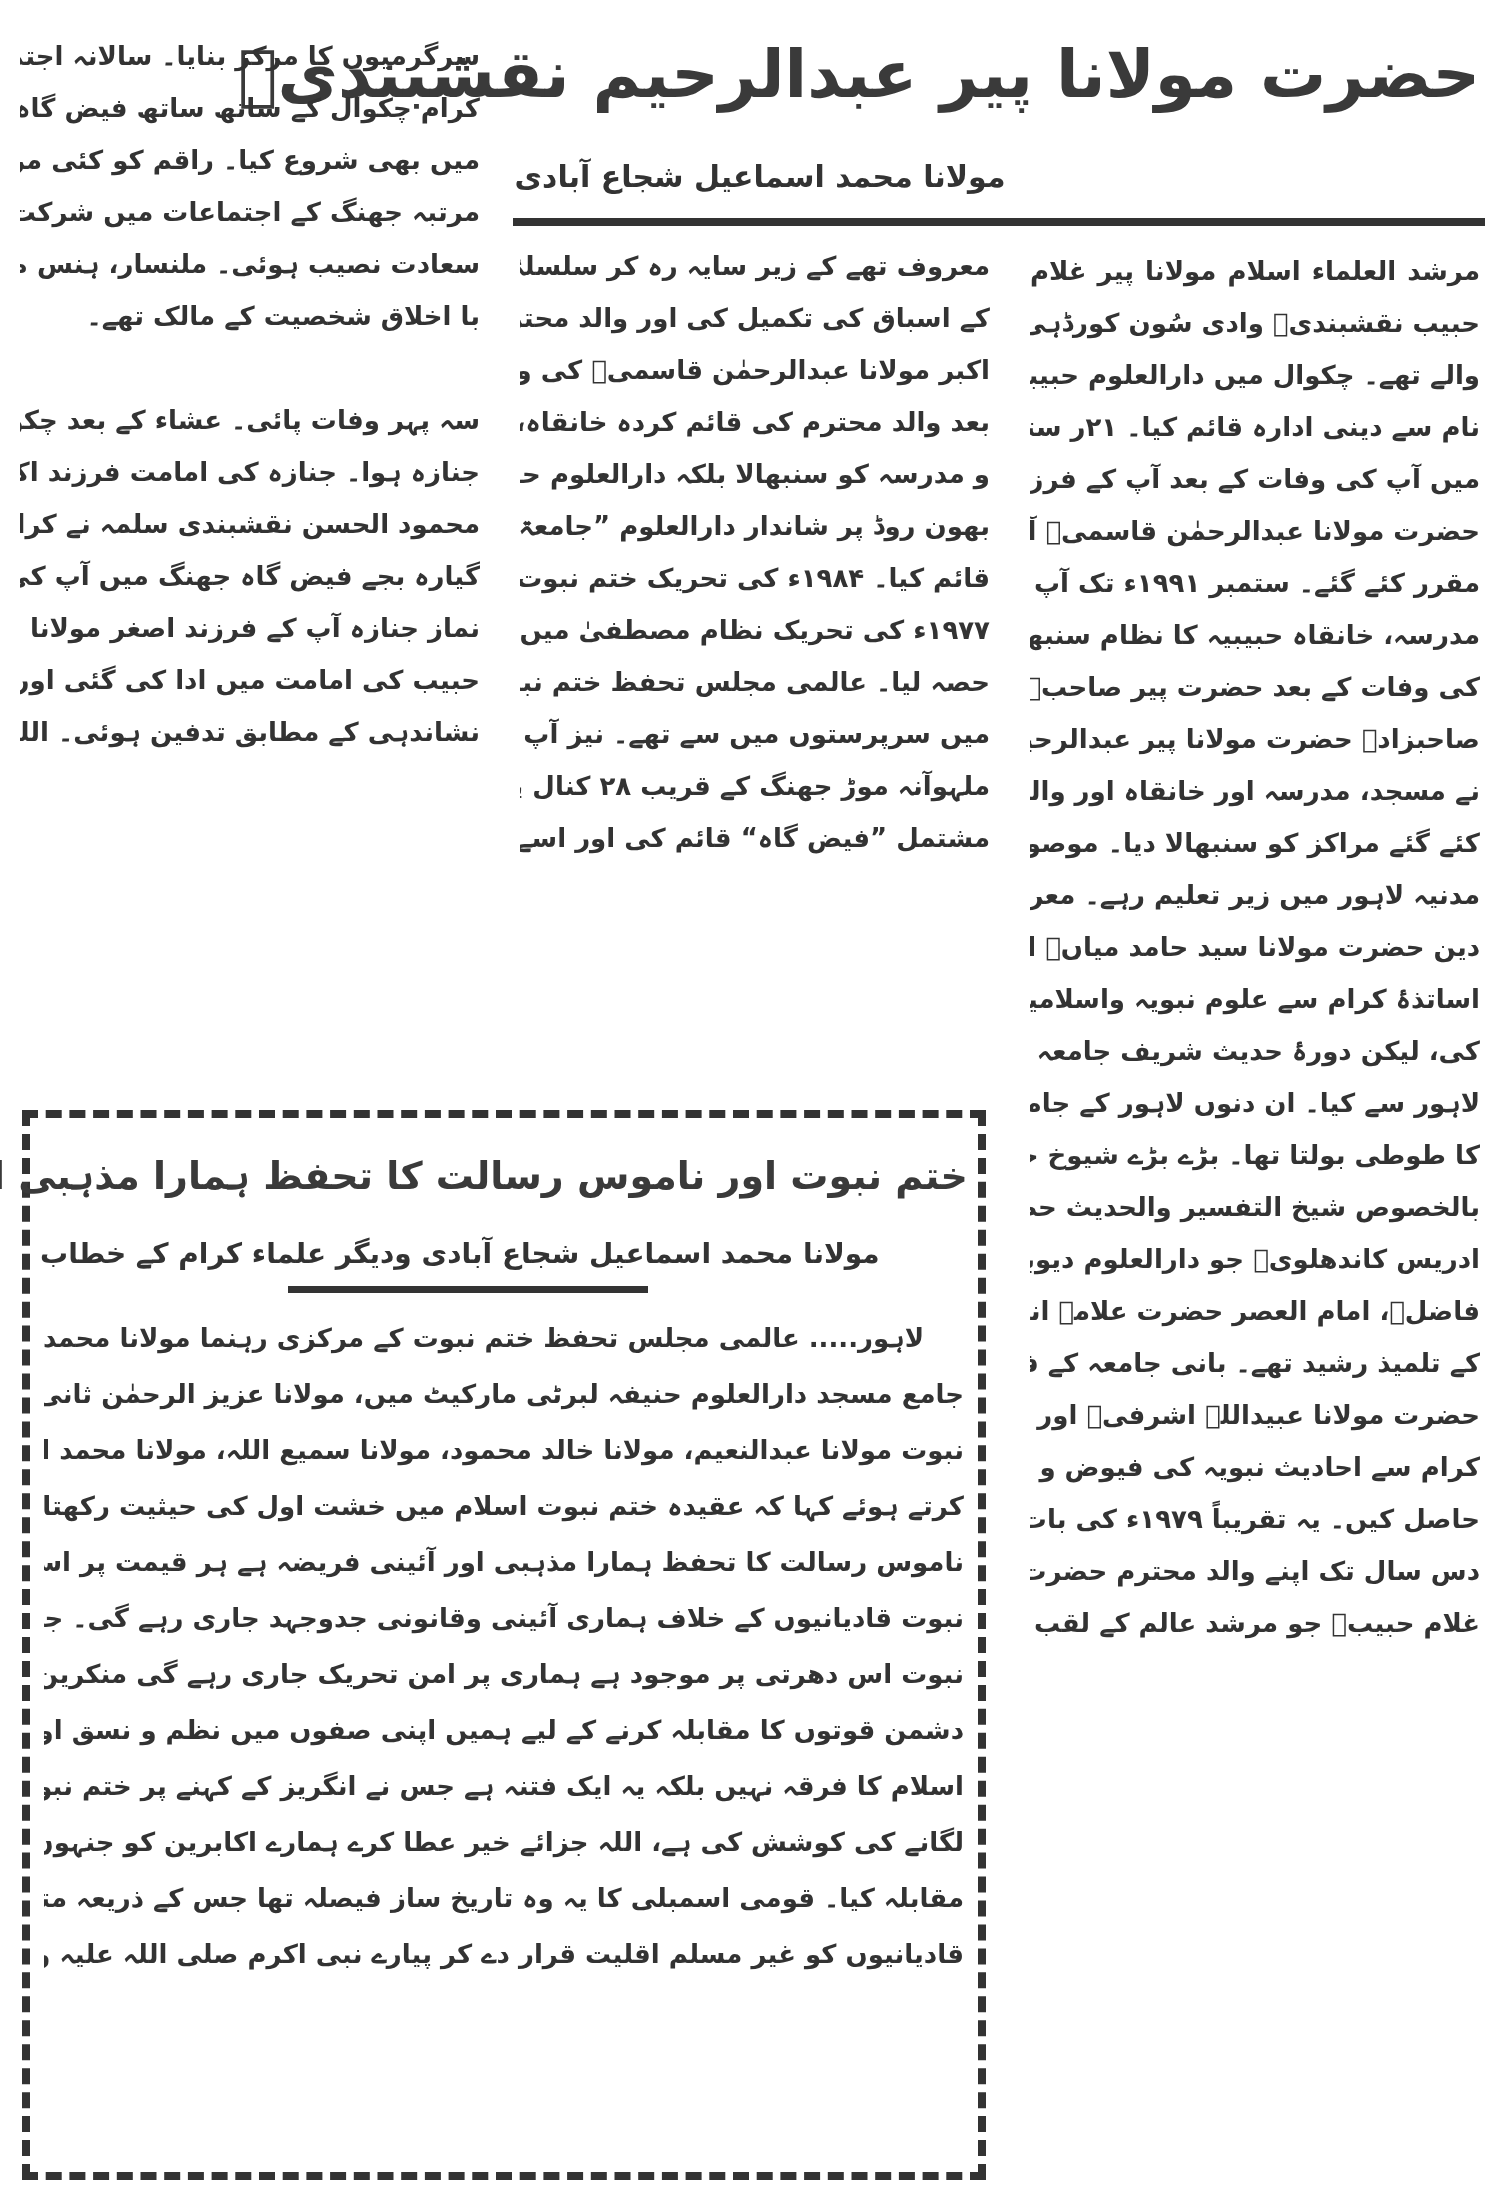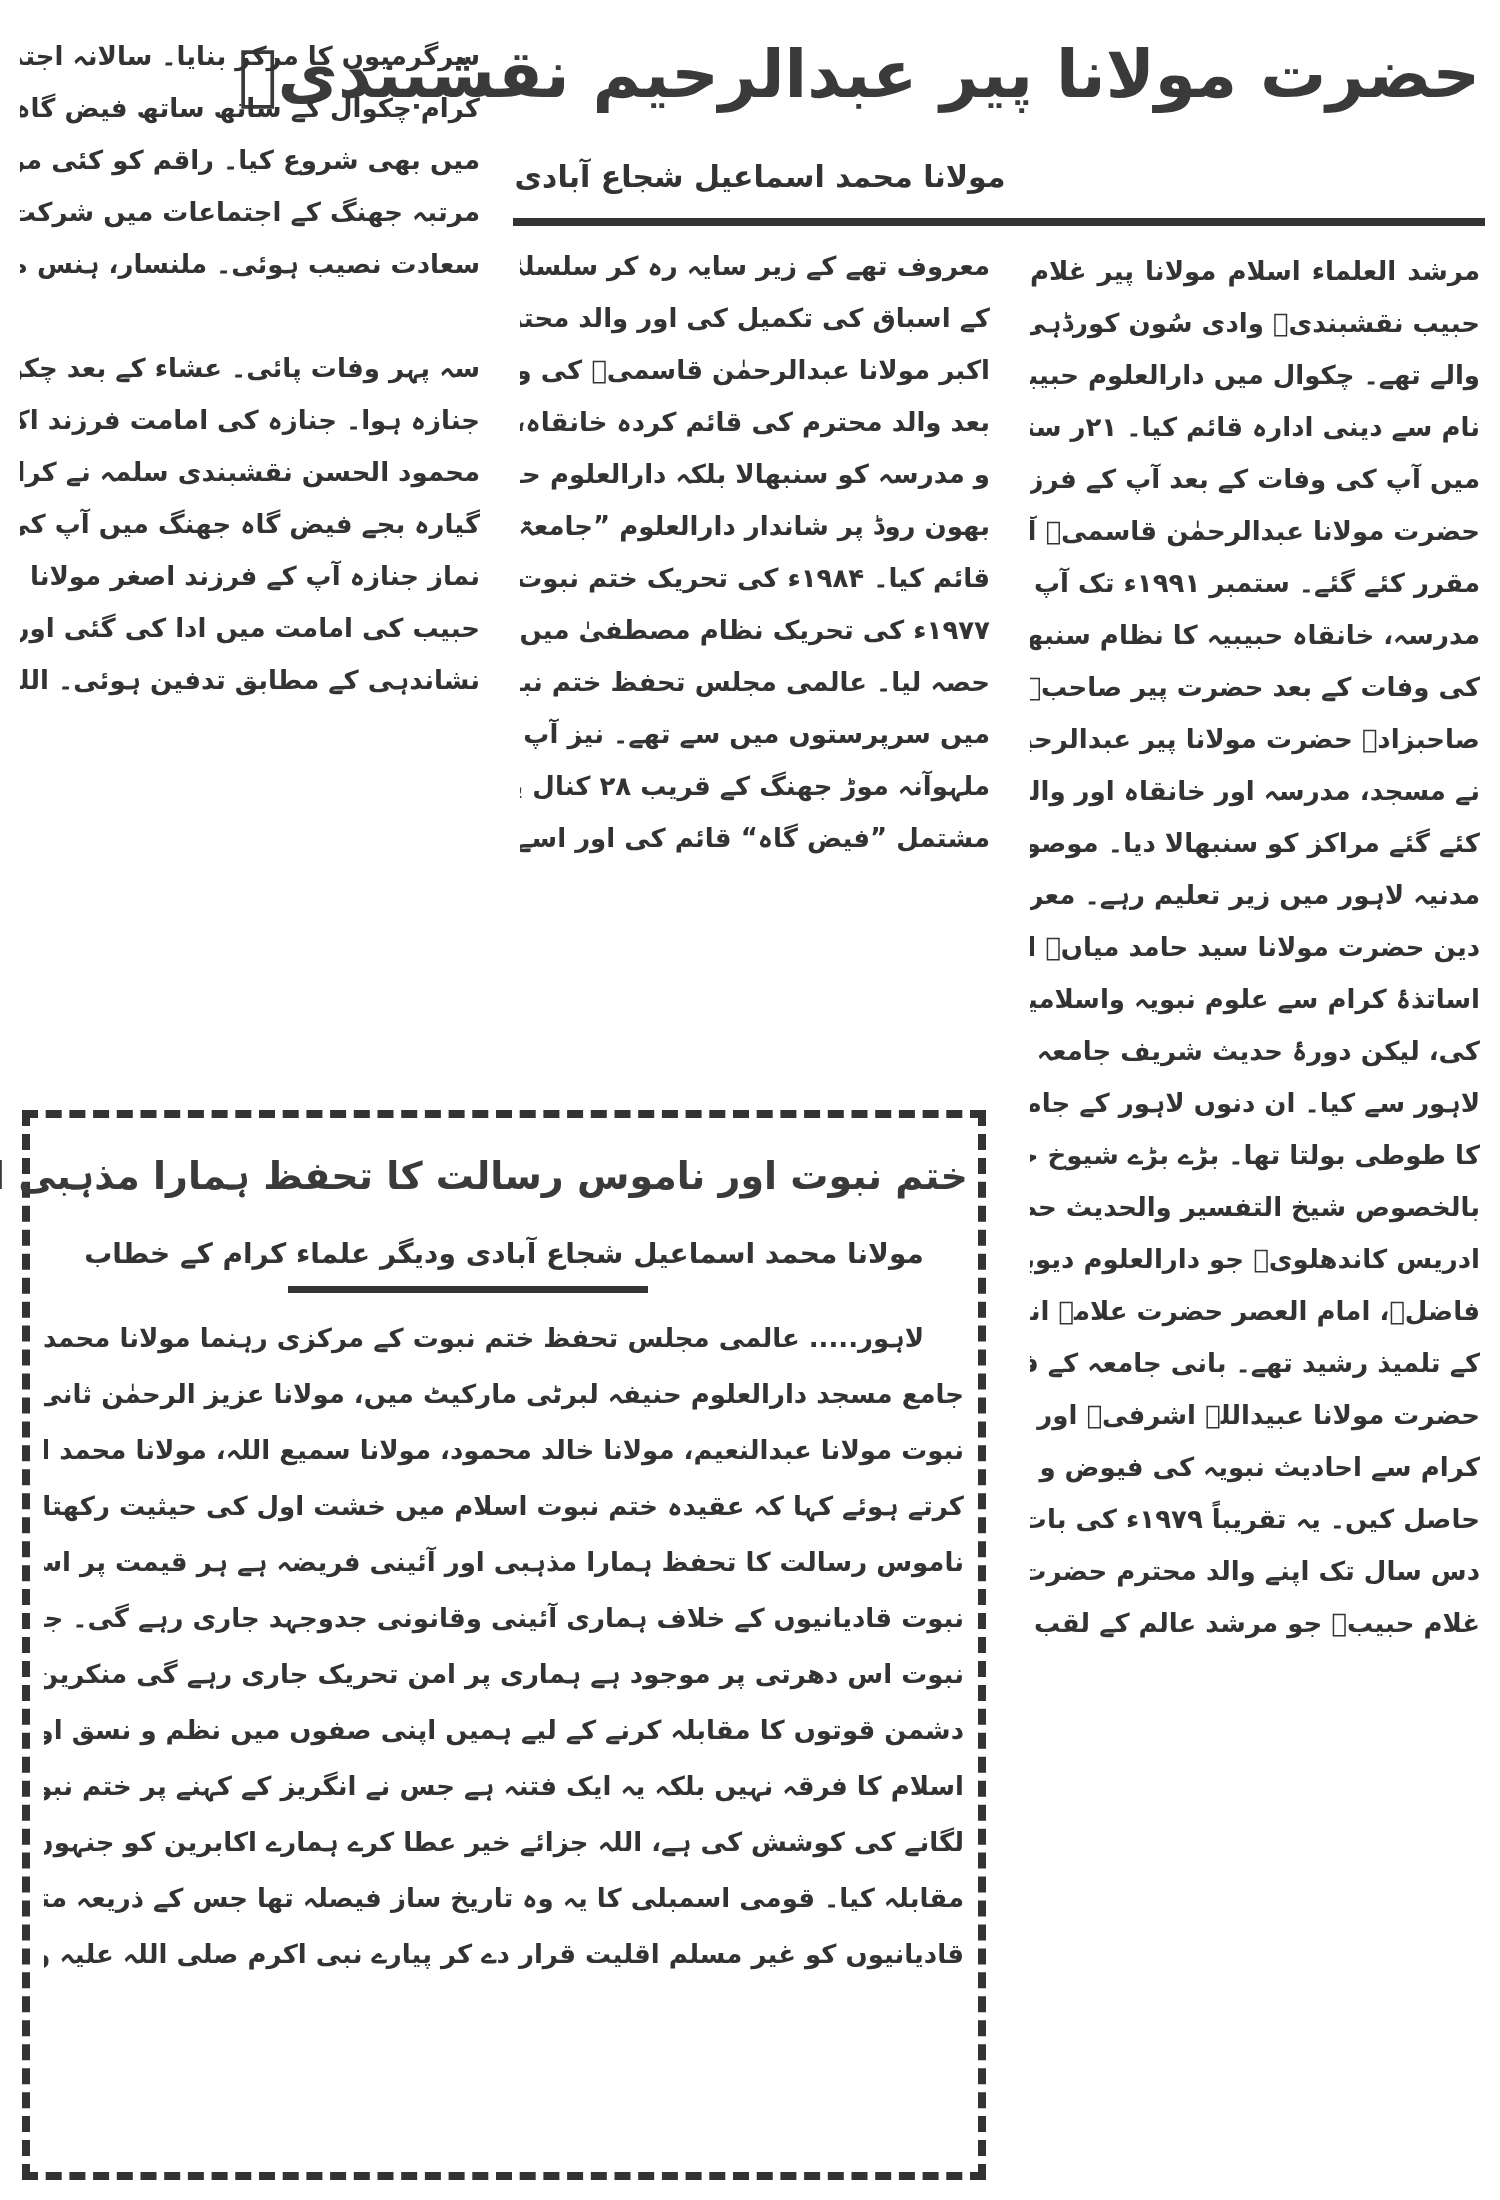--- a/index.html
+++ b/index.html
@@ -36,21 +36,21 @@
   .box {
     position:absolute; left:22px; top:1110px; width:964px; height:1070px;
     border:8px dashed #333333; box-sizing:border-box; background:#fff;
   }
   .box-title {
     position:absolute; left:10px; right:10px; top:18px; height:80px;
     text-align:center; font-size:38px; font-weight:bold; line-height:80px; white-space:nowrap; color:#3a3a3a;
   }
   .box-sub {
     position:absolute; left:10px; right:10px; top:108px; height:56px;
-    text-align:center; font-size:28px; font-weight:bold; line-height:56px; white-space:nowrap;
+    text-align:left; font-size:28px; font-weight:bold; line-height:56px; white-space:nowrap;
   }
   .box-rule {
     position:absolute; left:258px; top:168px; width:360px; height:7px; background:#333333;
   }
   .box-body {
     position:absolute; left:14px; right:14px; top:192px;
     font-size:26px; font-weight:bold; line-height:52px;
   }
   .box-body .ln { display:block; height:56px; line-height:56px; white-space:nowrap; overflow:hidden; text-align:justify; text-align-last:justify; }
   .box-body .ln.first { text-align-last:right; padding-right:40px; }
@@ -105,20 +105,21 @@
     <span class="ln">میں سرپرستوں میں سے تھے۔ نیز آپ نے</span>
     <span class="ln">ملہوآنہ موڑ جھنگ کے قریب ۲۸ کنال پر</span>
     <span class="ln">مشتمل ”فیض گاہ“ قائم کی اور اسے اپنی</span>
   </div>
 <div id="col-left" class="col rtl">
     <span class="ln">سرگرمیوں کا مرکز بنایا۔ سالانہ اجتماع صوفیائے</span>
     <span class="ln">کرام چکوال کے ساتھ ساتھ فیض گاہ جھنگ</span>
     <span class="ln">میں بھی شروع کیا۔ راقم کو کئی مرتبہ چکوال اور دو</span>
     <span class="ln">مرتبہ جھنگ کے اجتماعات میں شرکت کی</span>
     <span class="ln">سعادت نصیب ہوئی۔ ملنسار، ہنس مکھ اور</span>
+    <span class="ln last">با اخلاق شخصیت کے مالک تھے۔</span>
     <span class="ln"></span>
     <span class="ln">سہ پہر وفات پائی۔ عشاء کے بعد چکوال میں</span>
     <span class="ln">جنازہ ہوا۔ جنازہ کی امامت فرزند اکبر مولانا</span>
     <span class="ln">محمود الحسن نقشبندی سلمہ نے کرائی۔ اگلے روز</span>
     <span class="ln">گیارہ بجے فیض گاہ جھنگ میں آپ کی دوسری</span>
     <span class="ln">نماز جنازہ آپ کے فرزند اصغر مولانا طاہر</span>
     <span class="ln">حبیب کی امامت میں ادا کی گئی اور آپ کی</span>
     <span class="ln">نشاندہی کے مطابق تدفین ہوئی۔ اللھم اغفر</span>
   </div>
 

